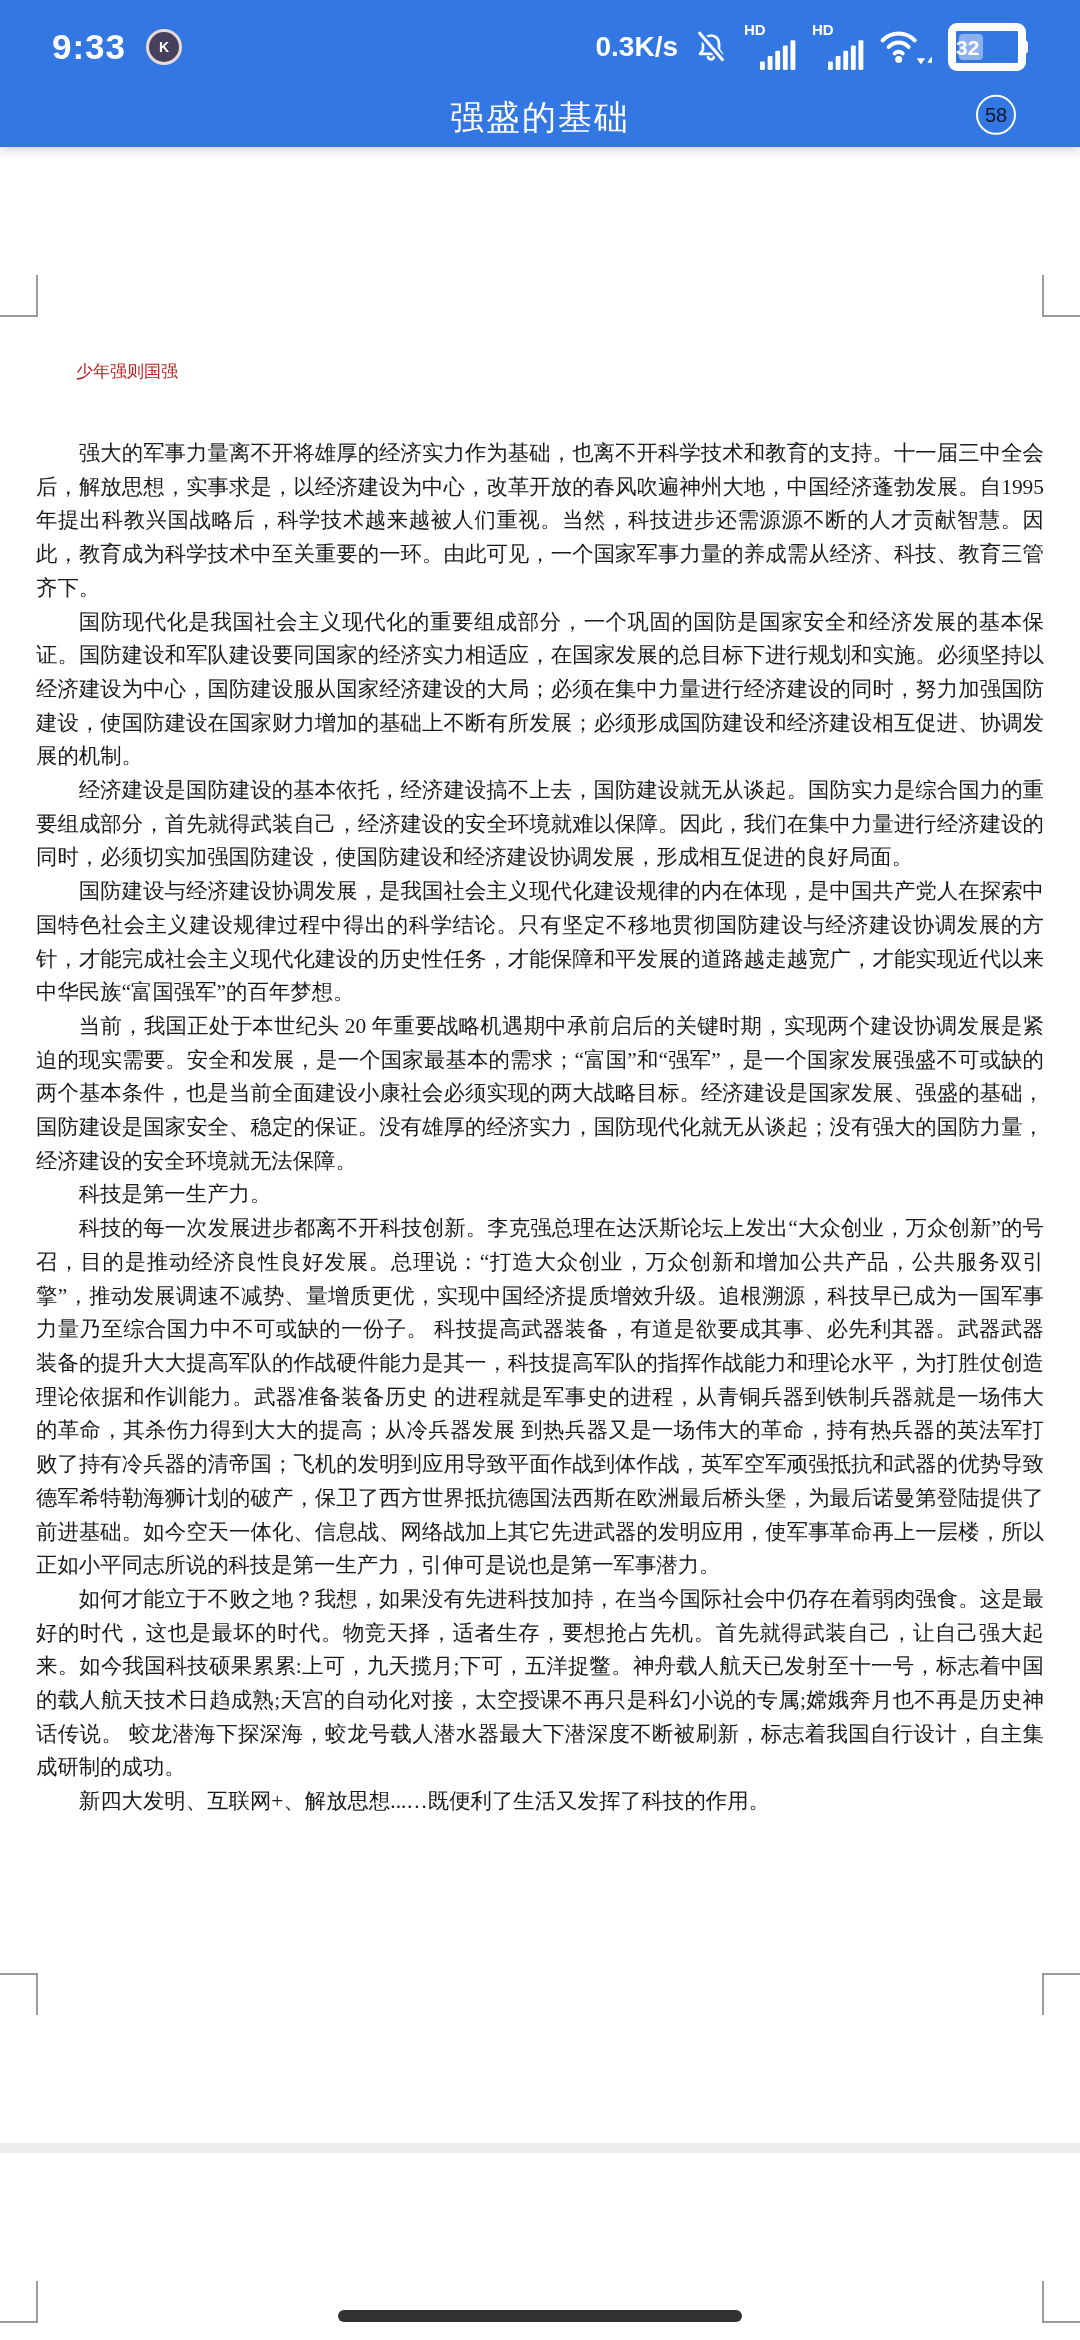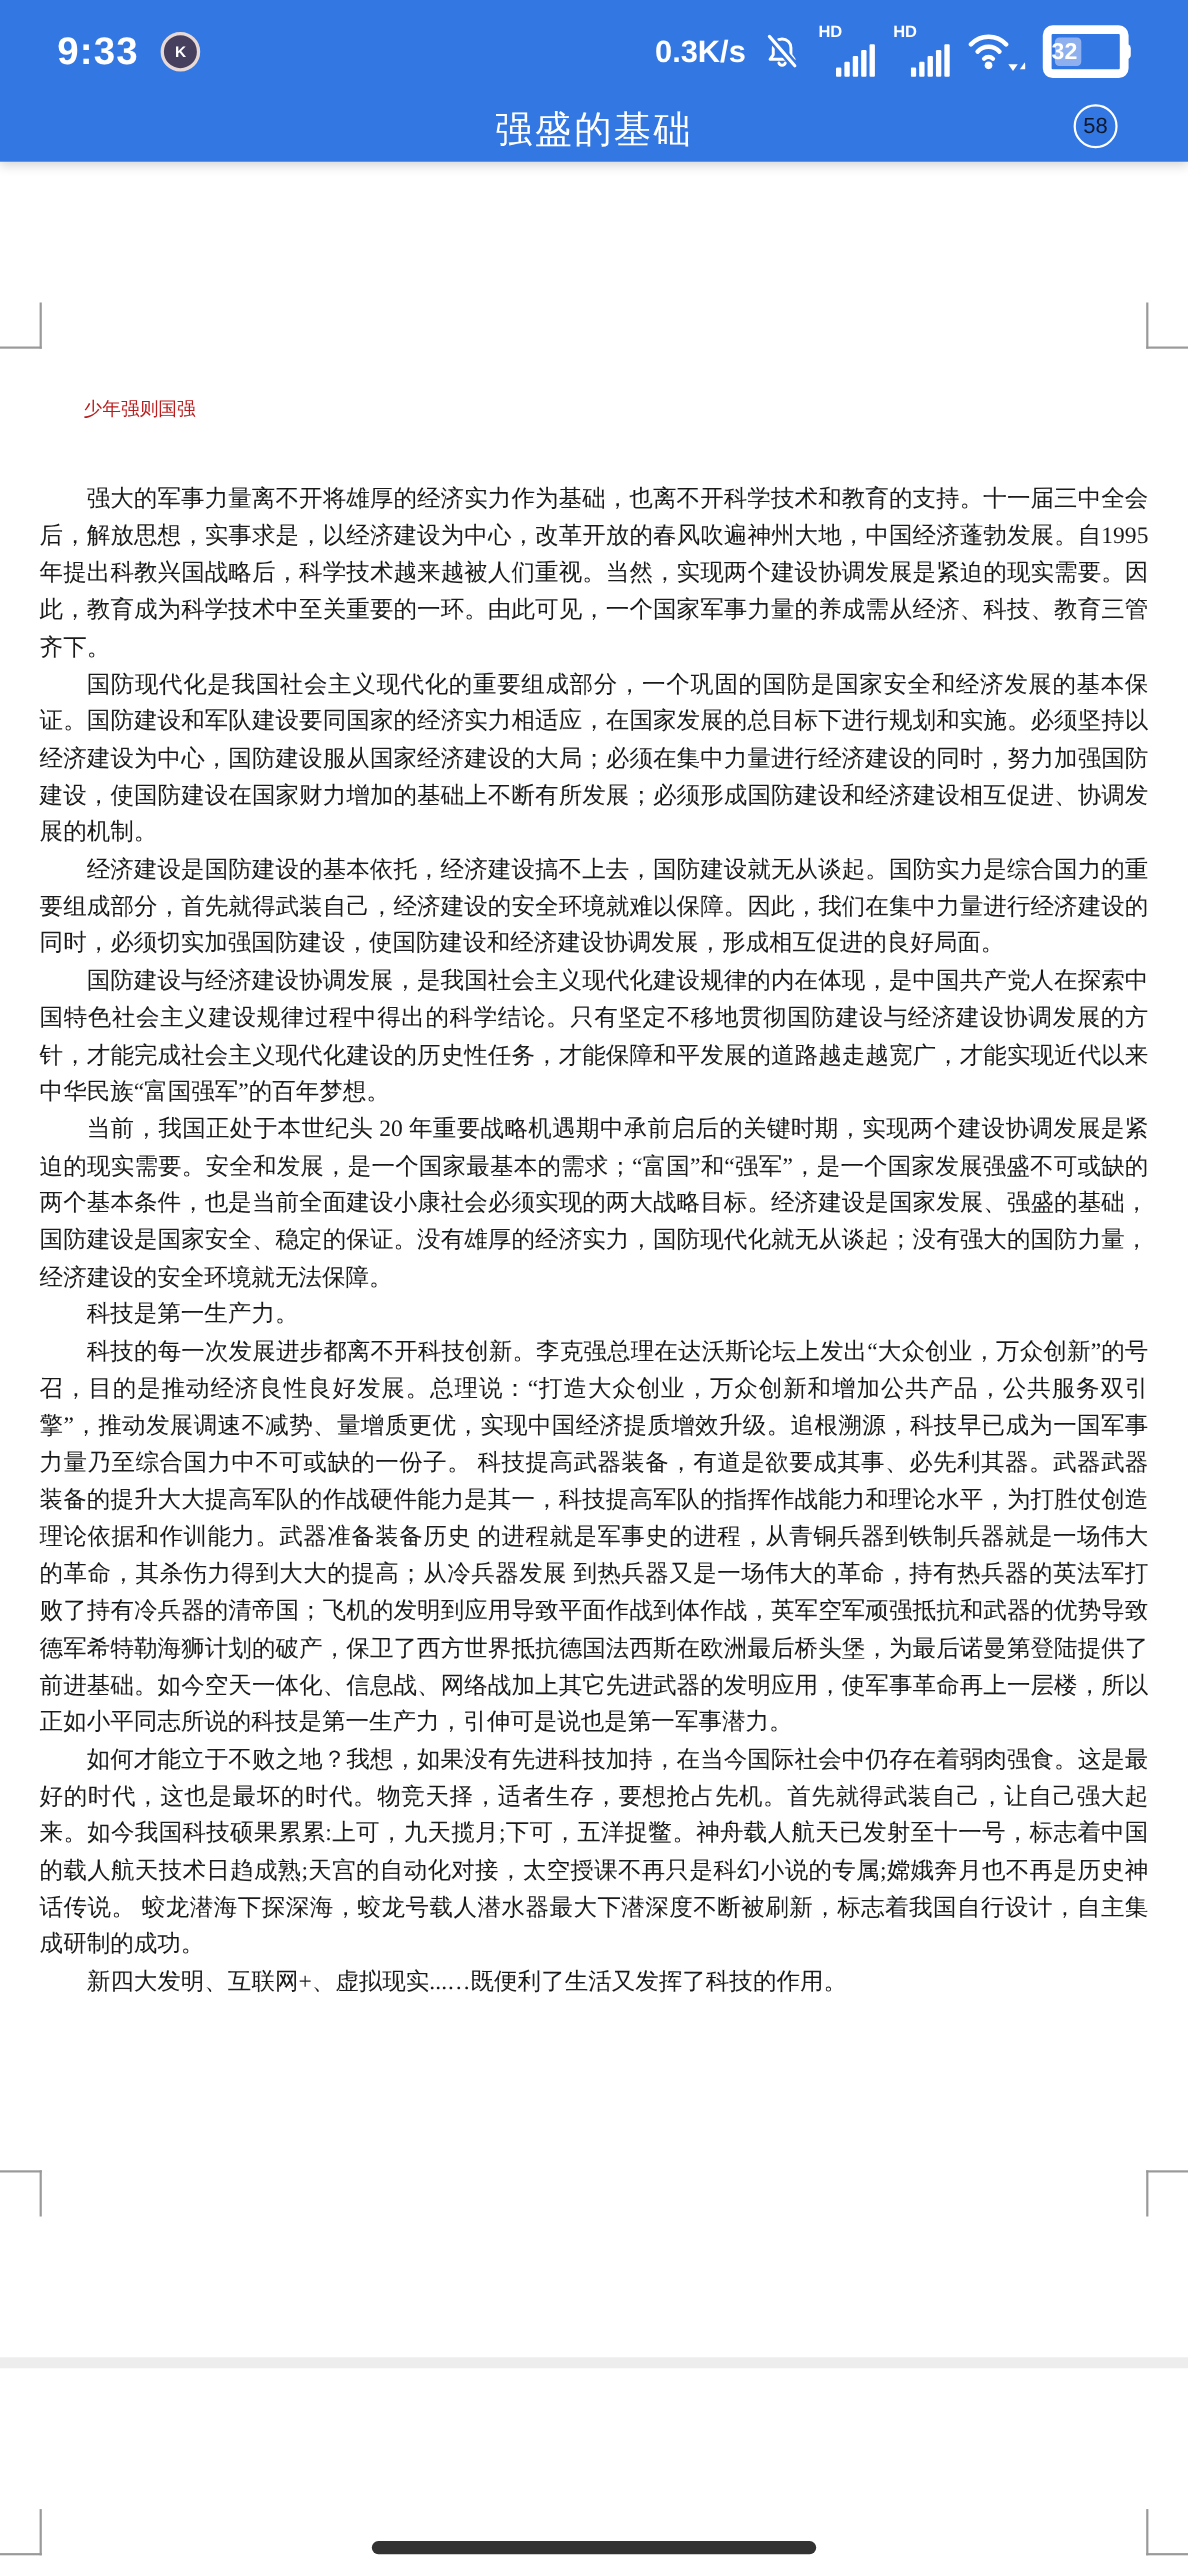--- a/index.html
+++ b/index.html
@@ -143,29 +143,29 @@
 
   <main class="doc-area">
 
     <section class="page page1">
       <span class="mark tl"></span>
       <span class="mark tr"></span>
       <span class="mark bl"></span>
       <span class="mark br"></span>
 
       <h1 class="doc-title">少年强则国强</h1>
-      <p class="para">强大的军事力量离不开将雄厚的经济实力作为基础，也离不开科学技术和教育的支持。十一届三中全会后，解放思想，实事求是，以经济建设为中心，改革开放的春风吹遍神州大地，中国经济蓬勃发展。自1995 年提出科教兴国战略后，科学技术越来越被人们重视。当然，实现两个建设协调发展是紧迫的现实需要。因此，教育成为科学技术中至关重要的一环。由此可见，一个国家军事力量的养成需从经济、科技、教育三管齐下。</p>
+      <p class="para">强大的军事力量离不开将雄厚的经济实力作为基础，也离不开科学技术和教育的支持。十一届三中全会后，解放思想，实事求是，以经济建设为中心，改革开放的春风吹遍神州大地，中国经济蓬勃发展。自1995 年提出科教兴国战略后，科学技术越来越被人们重视。当然，科技进步还需源源不断的人才贡献智慧。因此，教育成为科学技术中至关重要的一环。由此可见，一个国家军事力量的养成需从经济、科技、教育三管齐下。</p>
       <p class="para">国防现代化是我国社会主义现代化的重要组成部分，一个巩固的国防是国家安全和经济发展的基本保证。国防建设和军队建设要同国家的经济实力相适应，在国家发展的总目标下进行规划和实施。必须坚持以经济建设为中心，国防建设服从国家经济建设的大局；必须在集中力量进行经济建设的同时，努力加强国防建设，使国防建设在国家财力增加的基础上不断有所发展；必须形成国防建设和经济建设相互促进、协调发展的机制。</p>
       <p class="para">经济建设是国防建设的基本依托，经济建设搞不上去，国防建设就无从谈起。国防实力是综合国力的重要组成部分，首先就得武装自己，经济建设的安全环境就难以保障。因此，我们在集中力量进行经济建设的同时，必须切实加强国防建设，使国防建设和经济建设协调发展，形成相互促进的良好局面。</p>
       <p class="para">国防建设与经济建设协调发展，是我国社会主义现代化建设规律的内在体现，是中国共产党人在探索中国特色社会主义建设规律过程中得出的科学结论。只有坚定不移地贯彻国防建设与经济建设协调发展的方针，才能完成社会主义现代化建设的历史性任务，才能保障和平发展的道路越走越宽广，才能实现近代以来中华民族“富国强军”的百年梦想。</p>
       <p class="para">当前，我国正处于本世纪头 20 年重要战略机遇期中承前启后的关键时期，实现两个建设协调发展是紧迫的现实需要。安全和发展，是一个国家最基本的需求；“富国”和“强军”，是一个国家发展强盛不可或缺的两个基本条件，也是当前全面建设小康社会必须实现的两大战略目标。经济建设是国家发展、强盛的基础，国防建设是国家安全、稳定的保证。没有雄厚的经济实力，国防现代化就无从谈起；没有强大的国防力量，经济建设的安全环境就无法保障。</p>
       <p class="para">科技是第一生产力。</p>
       <p class="para">科技的每一次发展进步都离不开科技创新。李克强总理在达沃斯论坛上发出“大众创业，万众创新”的号召，目的是推动经济良性良好发展。总理说：“打造大众创业，万众创新和增加公共产品，公共服务双引擎”，推动发展调速不减势、量增质更优，实现中国经济提质增效升级。追根溯源，科技早已成为一国军事力量乃至综合国力中不可或缺的一份子。 科技提高武器装备，有道是欲要成其事、必先利其器。武器武器装备的提升大大提高军队的作战硬件能力是其一，科技提高军队的指挥作战能力和理论水平，为打胜仗创造理论依据和作训能力。武器准备装备历史 的进程就是军事史的进程，从青铜兵器到铁制兵器就是一场伟大的革命，其杀伤力得到大大的提高；从冷兵器发展 到热兵器又是一场伟大的革命，持有热兵器的英法军打败了持有冷兵器的清帝国；飞机的发明到应用导致平面作战到体作战，英军空军顽强抵抗和武器的优势导致德军希特勒海狮计划的破产，保卫了西方世界抵抗德国法西斯在欧洲最后桥头堡，为最后诺曼第登陆提供了前进基础。如今空天一体化、信息战、网络战加上其它先进武器的发明应用，使军事革命再上一层楼，所以正如小平同志所说的科技是第一生产力，引伸可是说也是第一军事潜力。</p>
       <p class="para">如何才能立于不败之地？我想，如果没有先进科技加持，在当今国际社会中仍存在着弱肉强食。这是最好的时代，这也是最坏的时代。物竞天择，适者生存，要想抢占先机。首先就得武装自己，让自己强大起来。如今我国科技硕果累累:上可，九天揽月;下可，五洋捉鳖。神舟载人航天已发射至十一号，标志着中国的载人航天技术日趋成熟;天宫的自动化对接，太空授课不再只是科幻小说的专属;嫦娥奔月也不再是历史神话传说。 蛟龙潜海下探深海，蛟龙号载人潜水器最大下潜深度不断被刷新，标志着我国自行设计，自主集成研制的成功。</p>
-      <p class="para">新四大发明、互联网+、虚拟现实...…既便利了生活又发挥了科技的作用。</p>
+      <p class="para">新四大发明、互联网+、解放思想...…既便利了生活又发挥了科技的作用。</p>
     </section>
 
     <div class="page-gap"></div>
 
     <section class="page page2">
       <span class="mark tl"></span>
       <span class="mark tr"></span>
     </section>
 
   </main>

